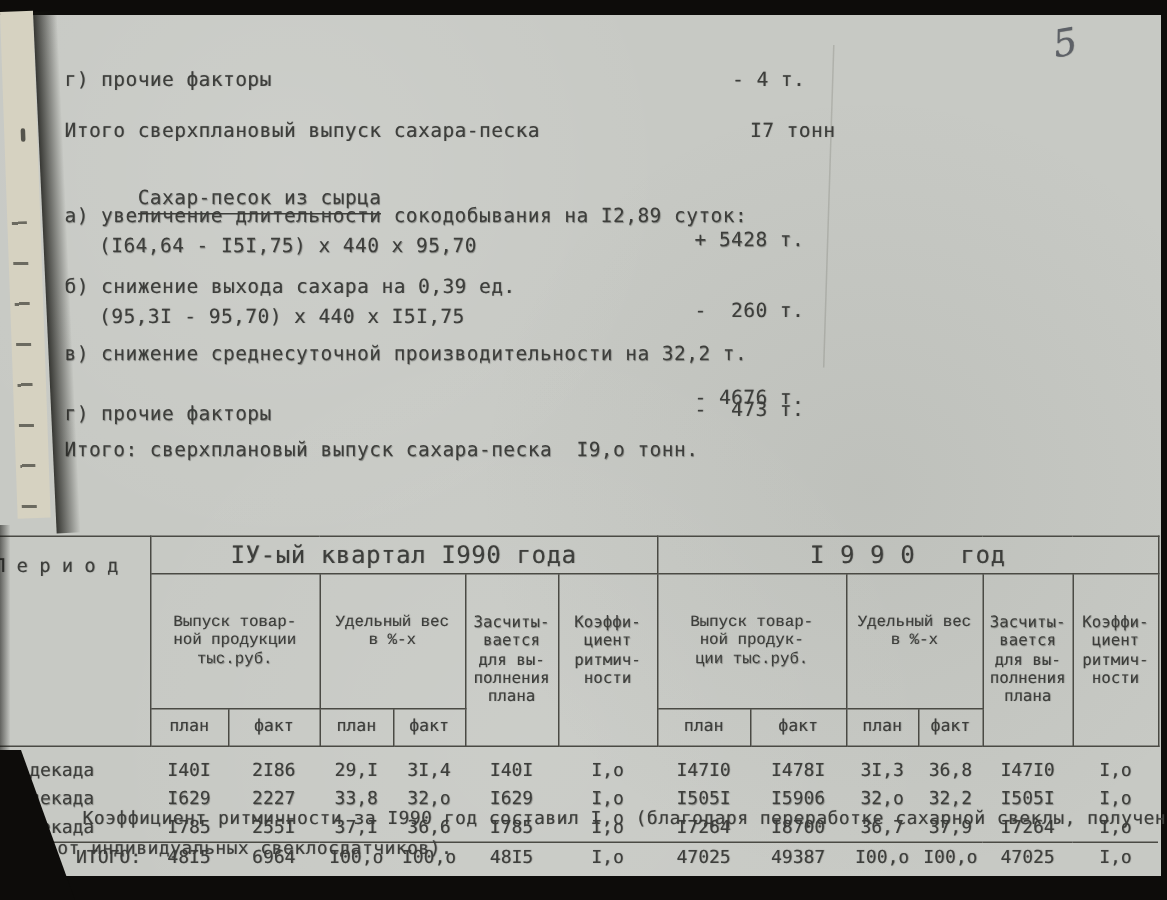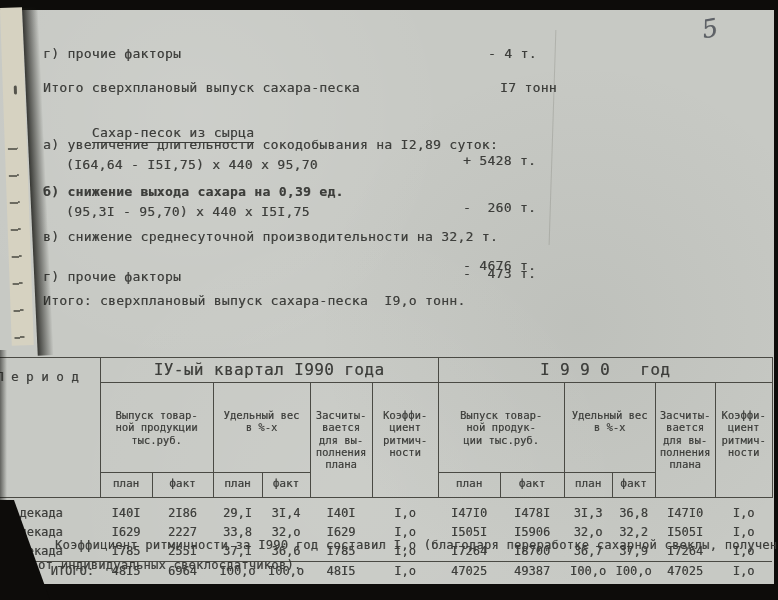--- a/index.html
+++ b/index.html
@@ -65,21 +65,21 @@
   .rt thead td{
     border:1.5px solid #4a4a44; padding:1px 2px; text-align:center;
     vertical-align:top; font-size:10.5px; line-height:1.18; white-space:pre;
   }
   .rt thead td.gtitle{ font-size:16px; vertical-align:middle; height:22px; letter-spacing:0.4px; }
   .rt thead td.period-h{
     border-left:none; text-align:left; vertical-align:top;
     padding-top:12px; font-size:12.5px;
   }
   .rt thead td.period-h div{ margin-left:-6px; white-space:pre; }
-  .rt thead tr.r2 td.name2{ height:44px; }
+  .rt thead tr.r2 td.name2{ height:44px;font-family:Liberation Mono, monospace; }
   .rt thead tr.r3 td{ height:22px; vertical-align:middle; font-size:11px; }
   .rt tbody td{
     border:none; text-align:center; padding:2px 0 3px; font-size:12px; white-space:pre;
   }
   .rt tbody tr.first td{ padding-top:8px; }
   .rt tbody td.period-c{ text-align:left; padding-left:5px; }
   .rt tbody tr.total td{ border-top:1.5px solid #4a4a44; }
   .rt tbody tr.total td.period-c{ text-align:right; padding-right:6px;margin-top:24px; }
   .sec2-num{ margin-right:10px; }
   .sec2-title{ border-bottom:1.5px solid #3d3e3b; padding-bottom:3px; }
@@ -100,21 +100,21 @@
     <div class="val" style="left:500px;top:70px;">I7 тонн</div>
 
     <div class="tline" style="left:43px;top:100px;">
       <span class="uline">Сахар-песок из сырца</span>
     </div>
 
     <div class="tline" style="left:43px;top:127px;">а) увеличение длительности сокодобывания на I2,89 суток:</div>
     <div class="tline" style="left:66px;top:147px;">(I64,64 - I5I,75) х 440 х 95,70</div>
     <div class="val" style="left:463px;top:143px;">+ 5428 т.</div>
 
-    <div class="tline" style="left:43px;top:174px;font-weight:bold;">б) снижение выхода сахара на 0,39 ед.</div>
+    <div class="tline" style="left:43px;top:174px;">б) снижение выхода сахара на 0,39 ед.</div>
     <div class="tline" style="left:66px;top:194px;">(95,3I - 95,70) х 440 х I5I,75</div>
     <div class="val" style="left:463px;top:190px;">-  260 т.</div>
 
     <div class="tline" style="left:43px;top:219px;">в) снижение среднесуточной производительности на 32,2 т.</div>
     <div class="val" style="left:463px;top:248px;text-align:right;">- 4676 т.</div>
 
     <div class="tline" style="left:43px;top:259px;">г) прочие факторы</div>
     <div class="val" style="left:463px;top:256px;">-  473 т.</div>
 
     <div class="tline" style="left:43px;top:283px;">Итого: сверхплановый выпуск сахара-песка  I9,о тонн.</div>

